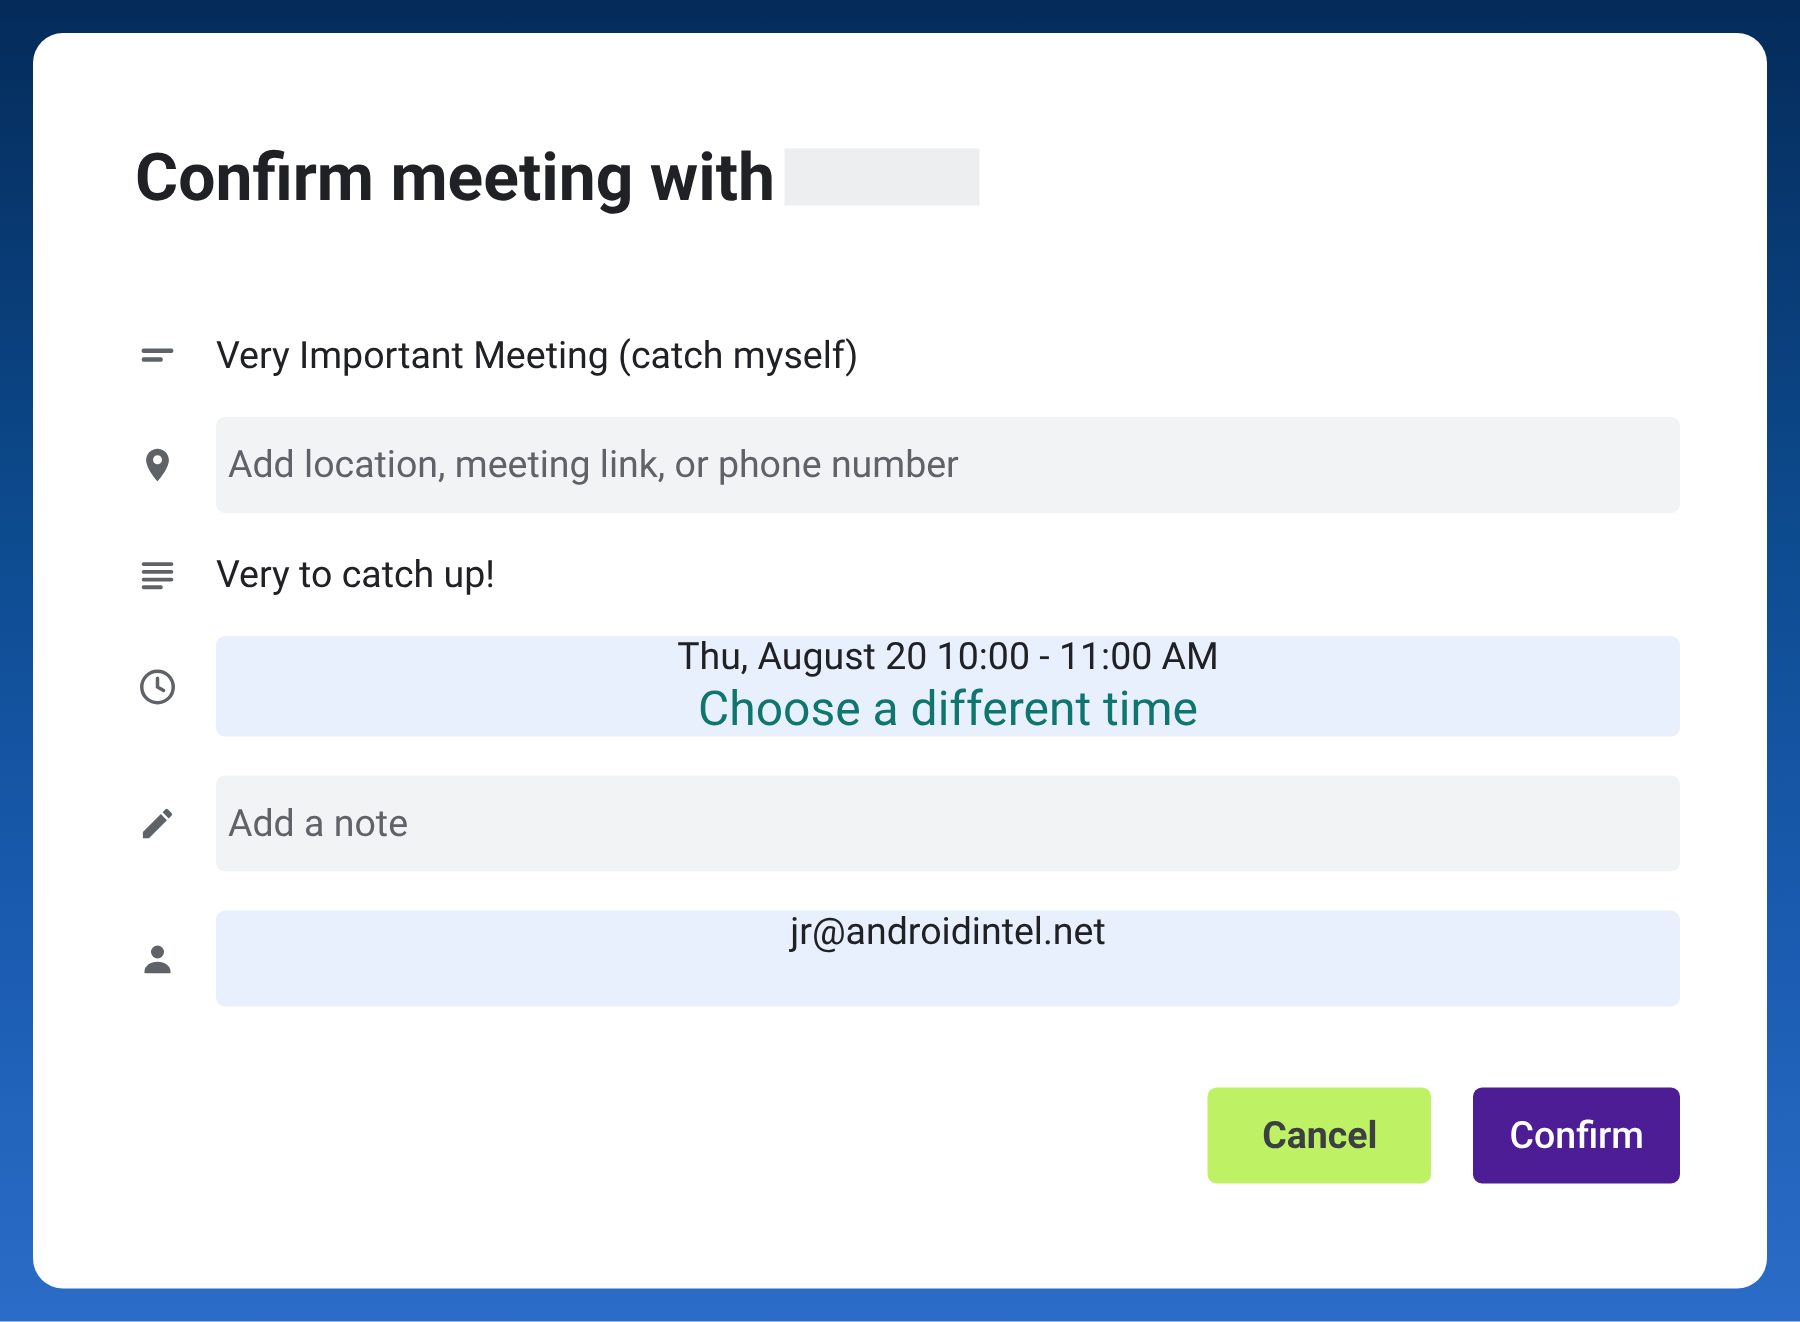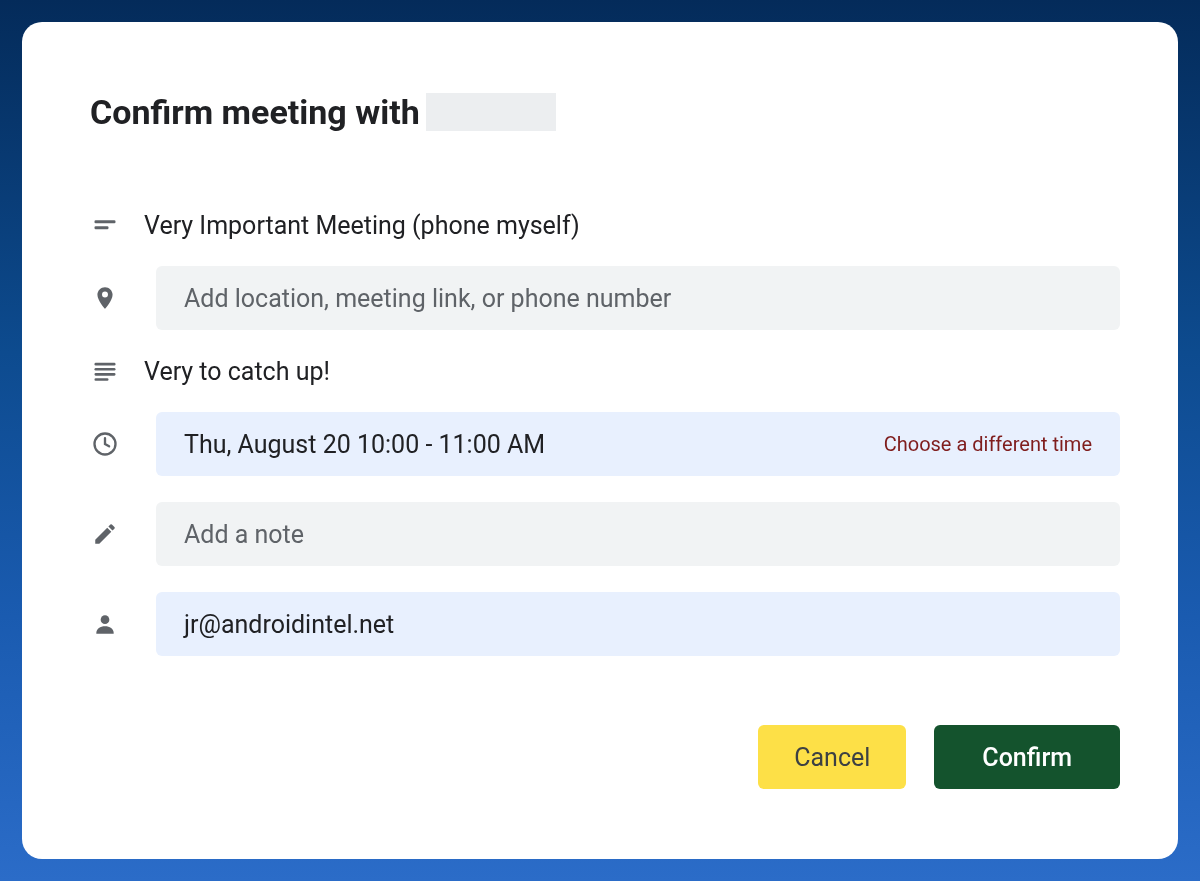--- a/index.html
+++ b/index.html
@@ -16,21 +16,21 @@
     }
     .card {
       background: #ffffff;
       border-radius: 20px;
       width: 100%;
       height: 100%;
       padding: 70px 58px 50px 68px;
       position: relative;
     }
     .title {
-      font-size: 34px;
+      font-size: 44px;
       font-weight: 700;
       color: #202124;
       margin-bottom: 78px;
       display: flex;
       align-items: center;
       flex-wrap: nowrap;
     }
     .title .redacted {
       display: inline-block;
       width: 130px;
@@ -61,36 +61,36 @@
     .plain-text {
       font-size: 25px;
       color: #202124;
     }
     .field {
       flex: 1;
       min-height: 64px;
       border-radius: 6px;
       display: flex;
       align-items: center;
-      padding: 0 28px;
-      font-size: 25px;
-      margin-left: 12px;
+      padding: 0 8px;
+      font-size: 25px;
     }
     .field-gray {
       background: #f1f3f4;
       color: #5f6368;
     }
     .field-blue {
       background: #e8f0fe;
       color: #202124;
       justify-content: space-between;
+      flex-direction: column;
     }
     .choose-link {
-      color: #7f1d1d;
-      font-size: 20px;
+      color: #0f766e;
+      font-size: 32px;
       cursor: pointer;
     }
     .actions {
       position: absolute;
       right: 58px;
       bottom: 70px;
       display: flex;
       gap: 28px;
       align-items: center;
     }
@@ -100,28 +100,29 @@
       border-radius: 6px;
       font-size: 25px;
       display: flex;
       align-items: center;
       justify-content: center;
       cursor: pointer;
       border: none;
       font-family: inherit;
     }
     .btn-cancel {
-      background: #fde047;
+      background: #bef264;
       color: #3c4043;
+      font-weight: bold;
     }
     .btn-confirm {
-      background: #14532d;
+      background: #4c1d95;
       color: #ffffff;
       font-weight: 500;
-      padding: 0 48px;
+      padding: 0 24px;
     }
     input.fake {
       border: none;
       background: transparent;
       font-size: 25px;
       width: 100%;
       outline: none;
       font-family: inherit;
       color: #202124;
     }
@@ -142,21 +143,21 @@
 
   <div class="rows">
 
     <div class="row">
       <span class="icon">
         <svg viewBox="0 0 24 24" width="28" height="28" fill="#5f6368">
           <rect x="3" y="8" width="18" height="2.6" rx="1"></rect>
           <rect x="3" y="13" width="12" height="2.6" rx="1"></rect>
         </svg>
       </span>
-      <span class="plain-text">Very Important Meeting (phone myself)</span>
+      <span class="plain-text">Very Important Meeting (catch myself)</span>
     </div>
 
     <div class="row">
       <span class="icon">
         <svg viewBox="0 0 24 24" width="26" height="30" fill="#5f6368">
           <path d="M12 2C8.13 2 5 5.13 5 9c0 5.25 7 13 7 13s7-7.75 7-13c0-3.87-3.13-7-7-7zm0 9.5A2.5 2.5 0 1 1 12 6a2.5 2.5 0 0 1 0 5.5z"></path>
         </svg>
       </span>
       <div class="field field-gray">
         <input class="fake" type="text" placeholder="Add location, meeting link, or phone number" style="">

